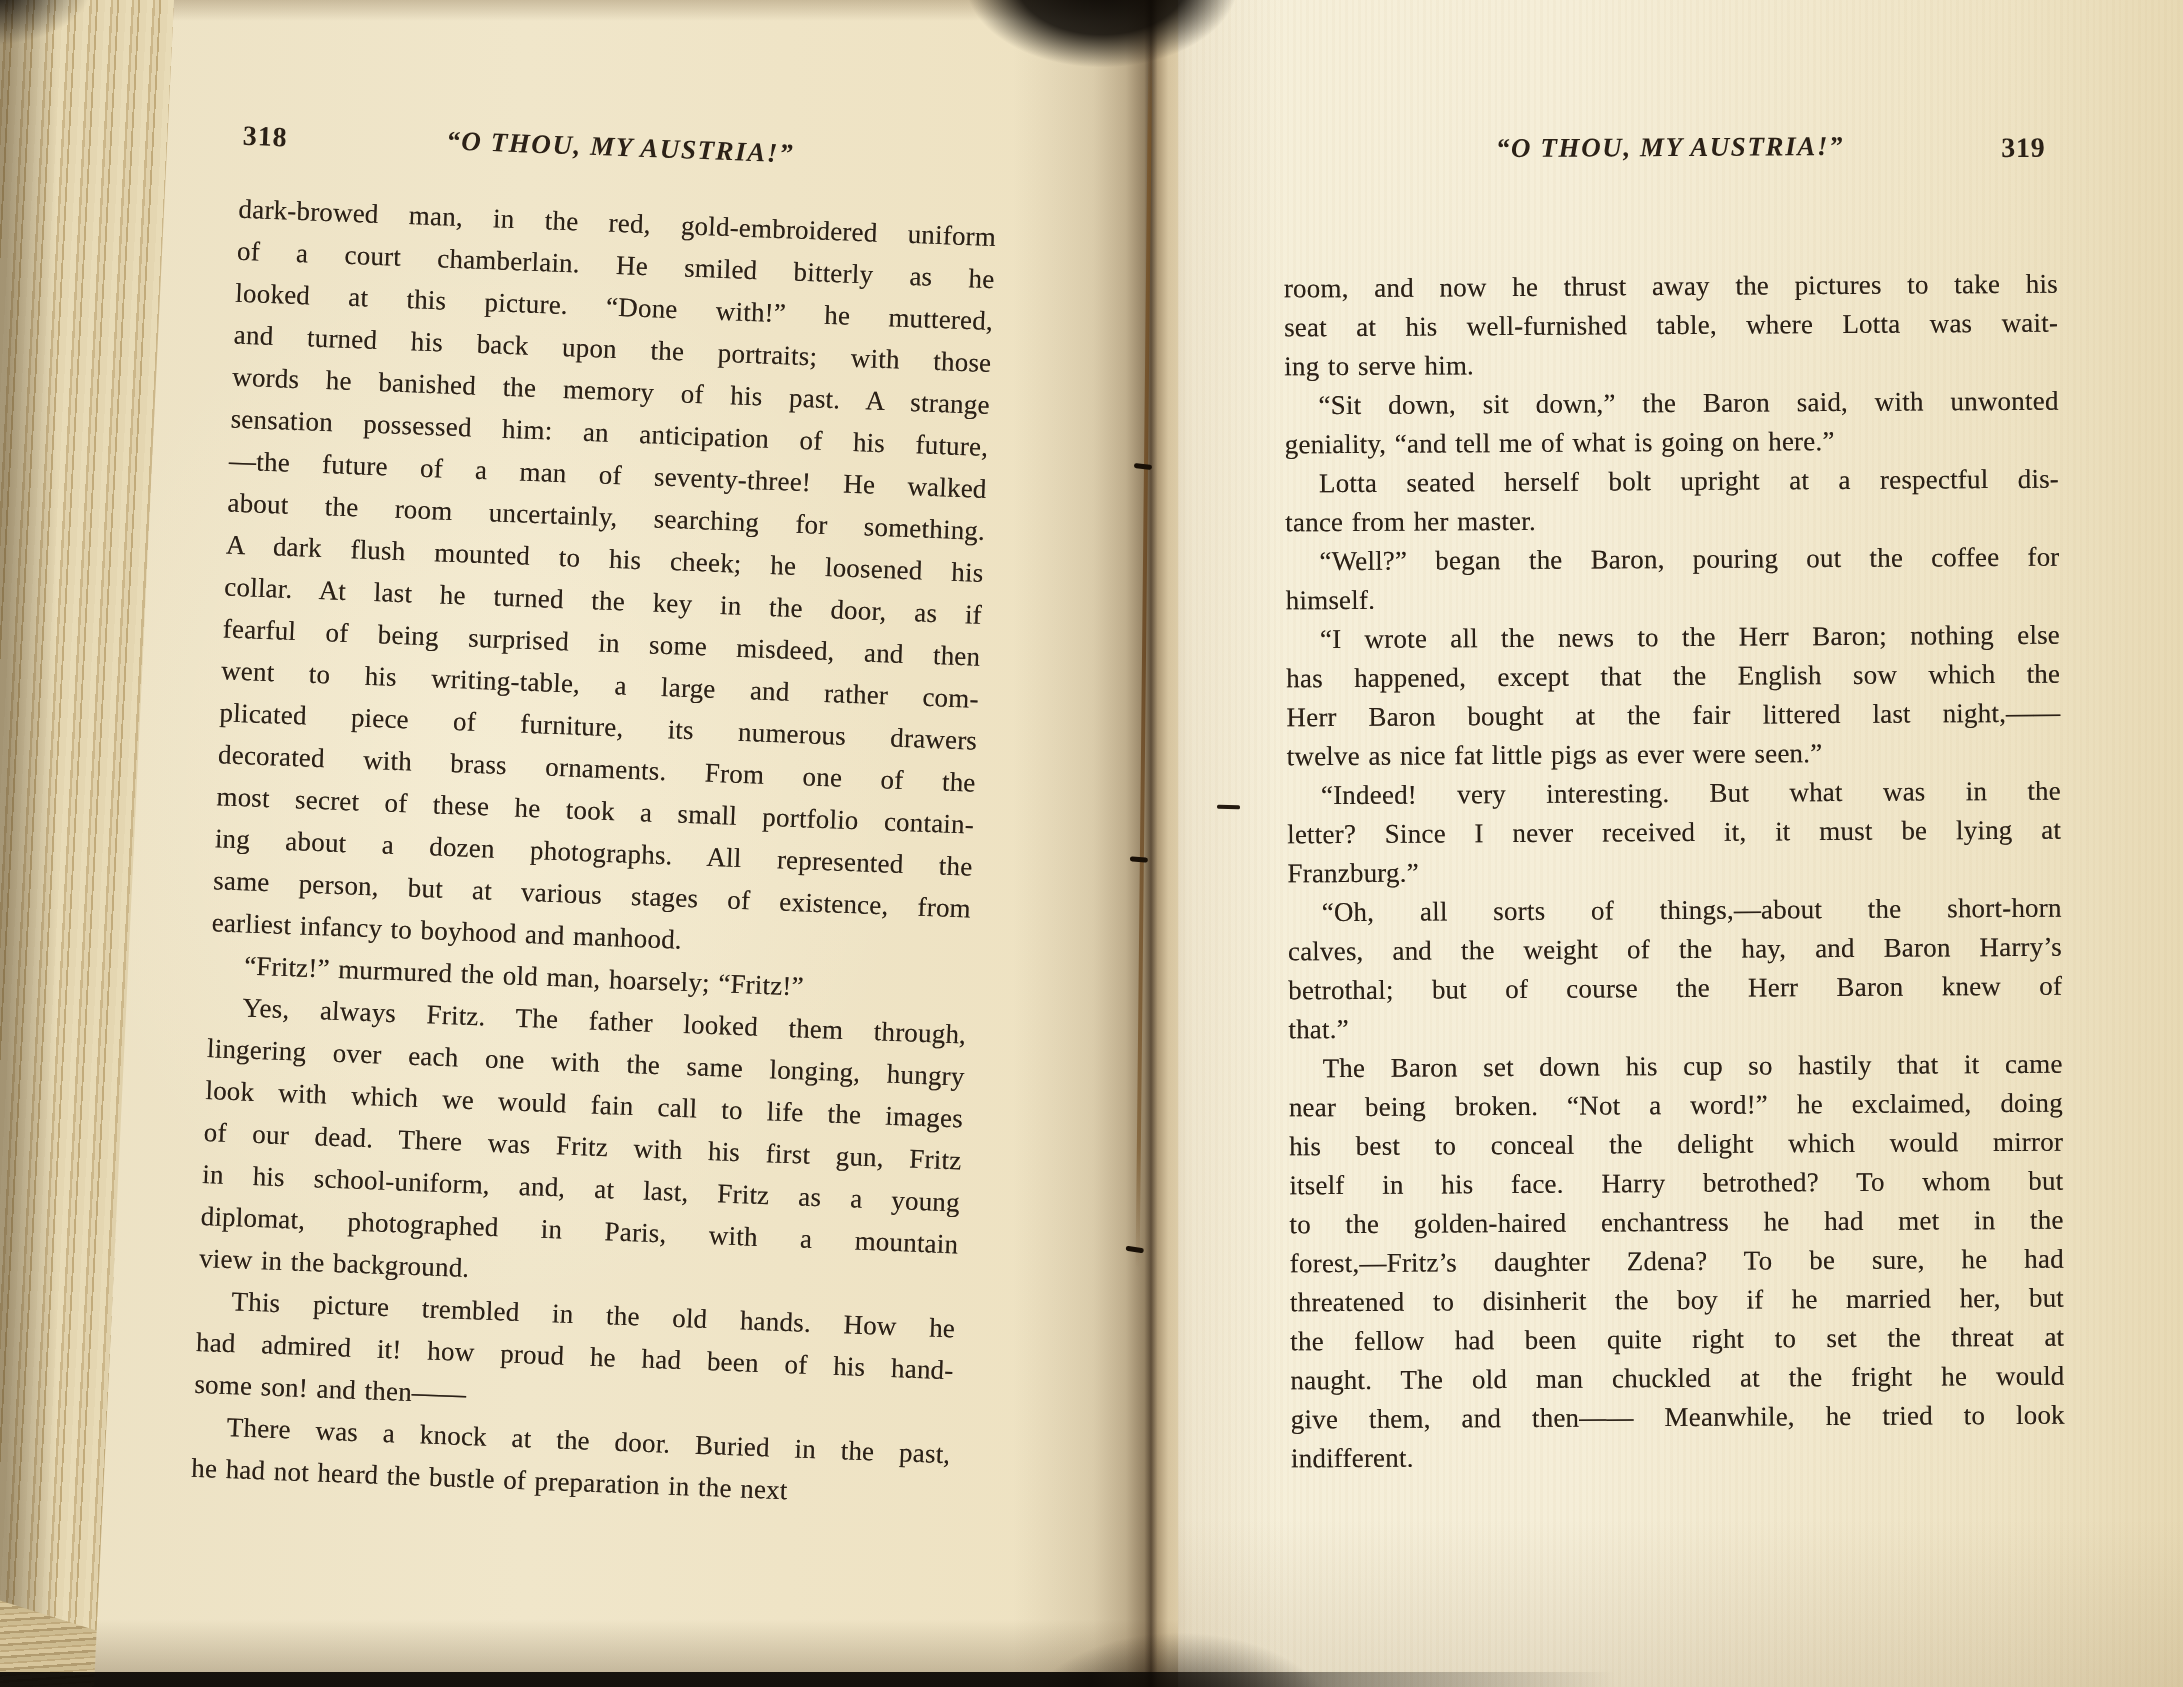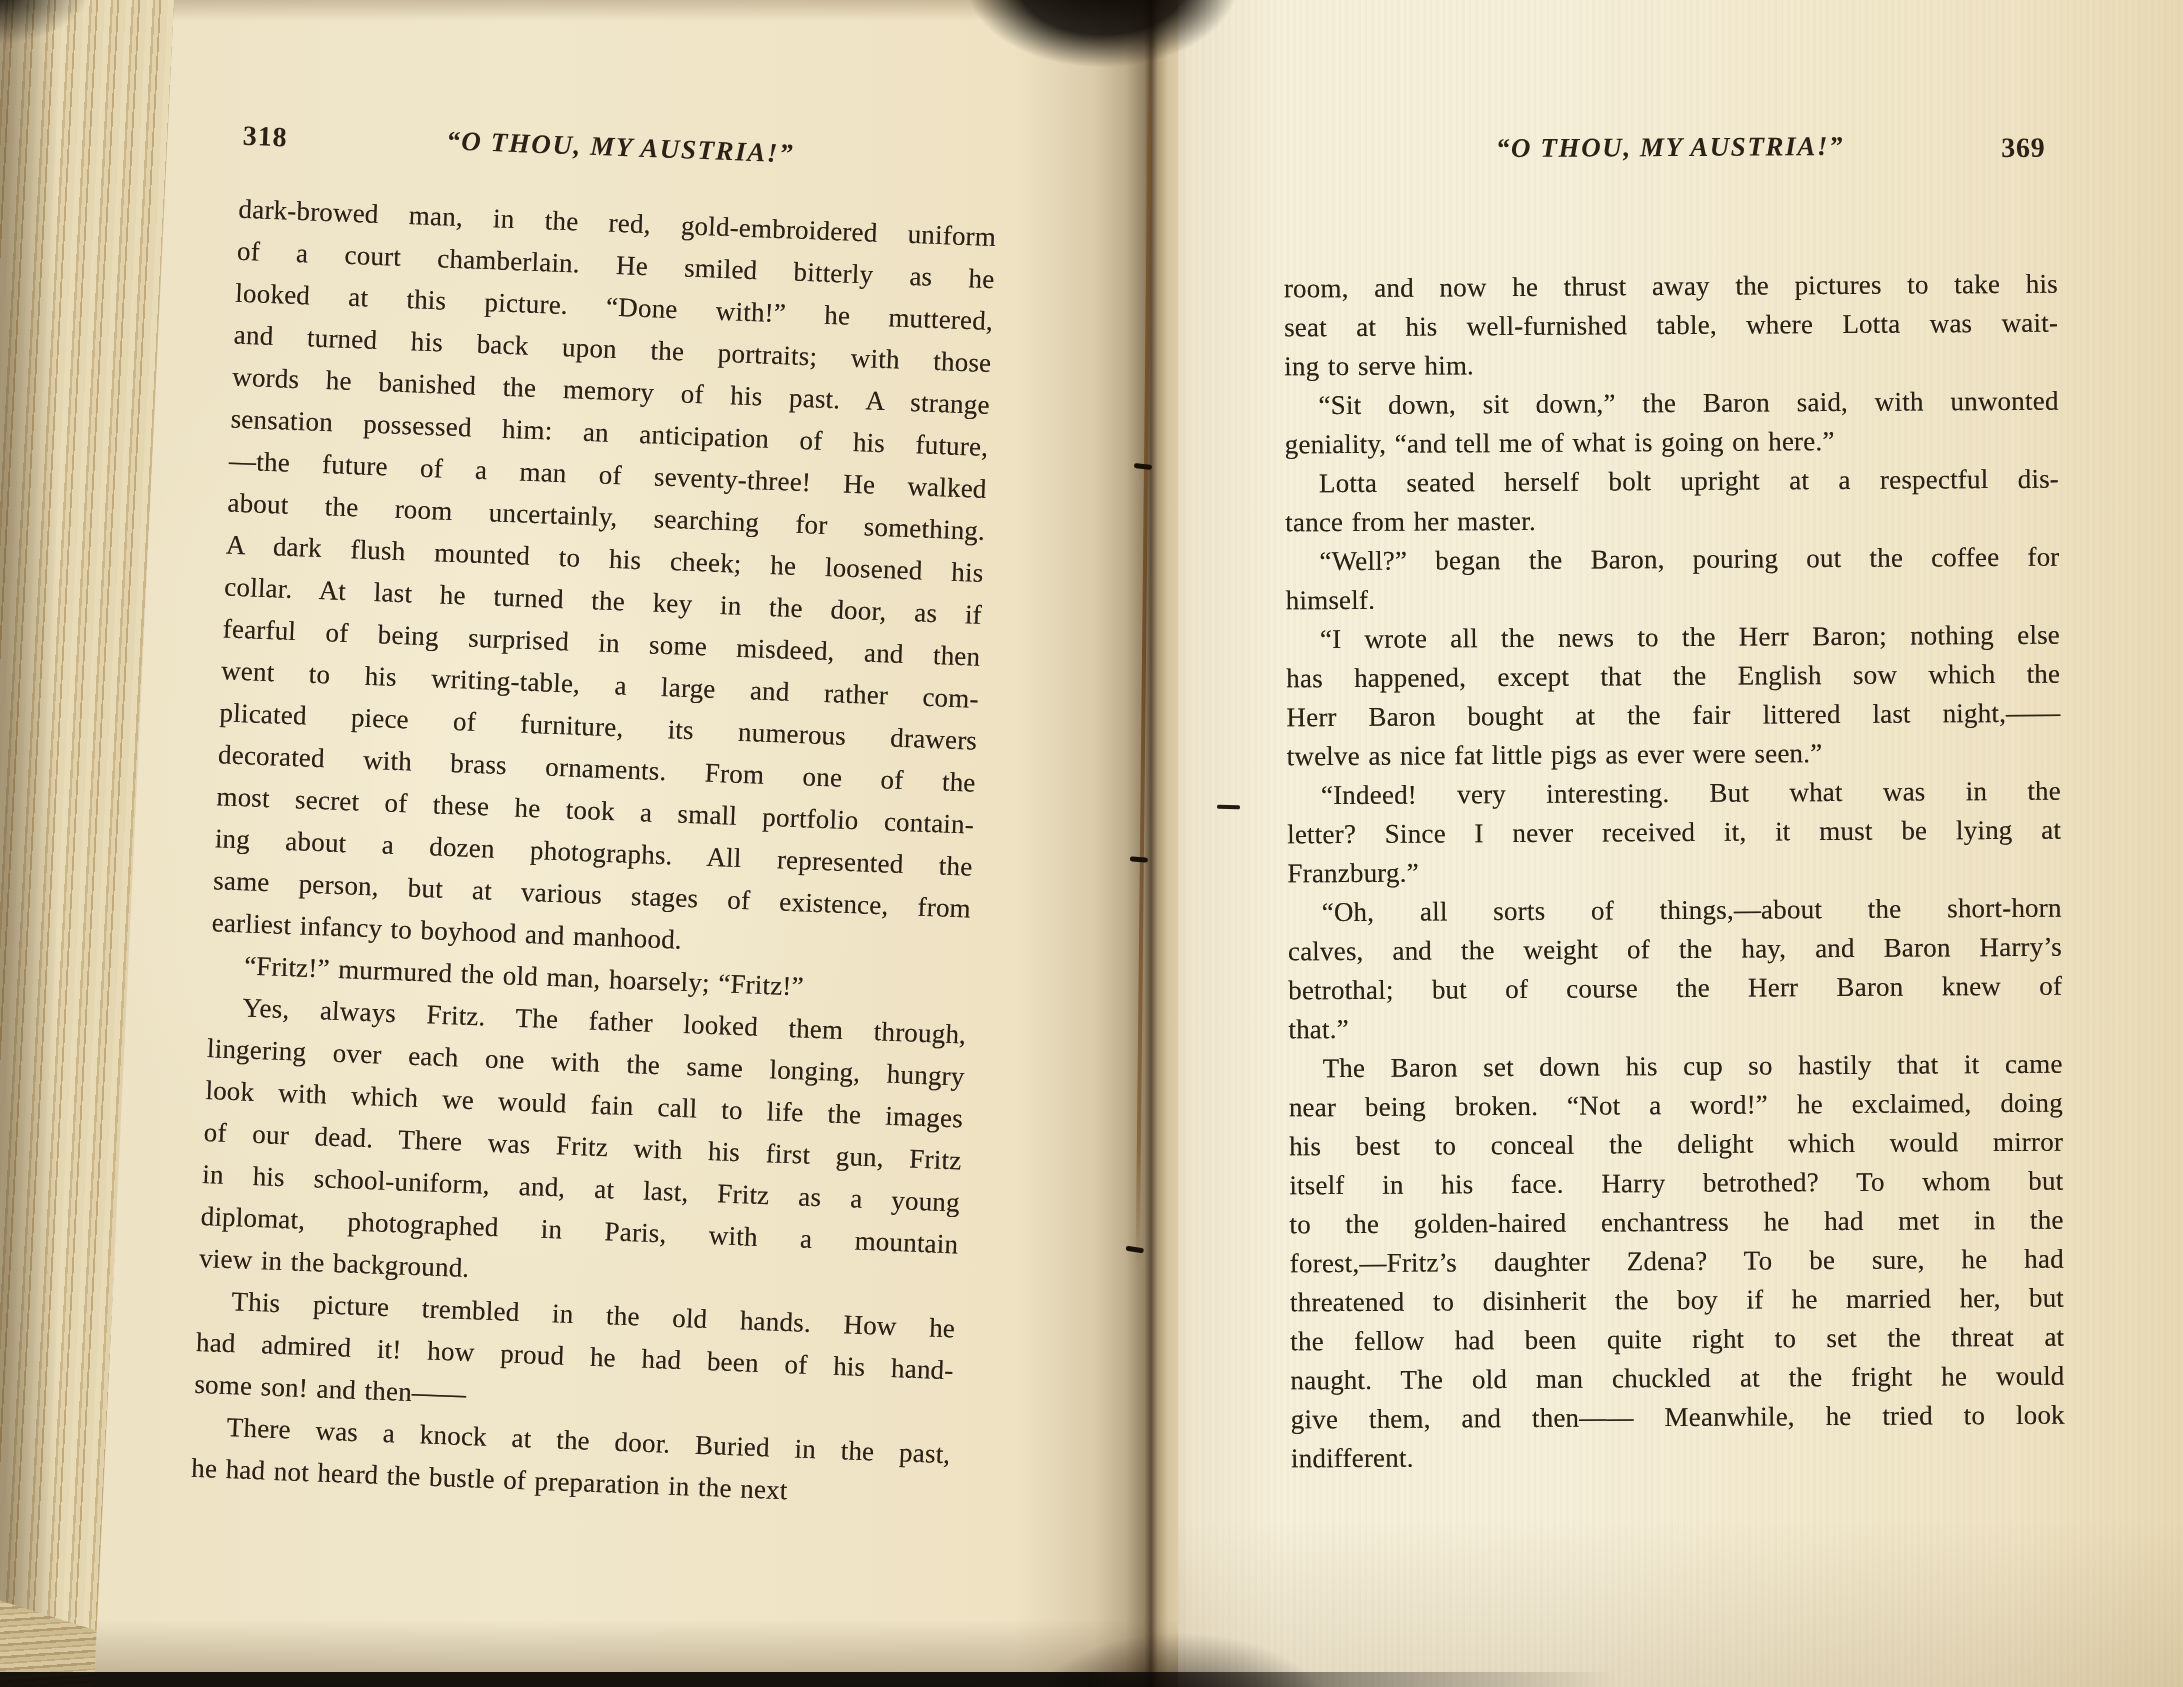--- a/index.html
+++ b/index.html
@@ -162,21 +162,21 @@
         <div>
           <div class="line indent">There was a knock at the door.  Buried in the past,</div>
           <div class="line lastline">he had not heard the bustle of preparation in the next</div>
         </div>
       </div>
   </div>
 
   <div class="pagetext right-text">
     <div class="pheader">
       <span class="running">“O THOU, MY AUSTRIA!”</span>
-      <span class="pagenum pn-right">369</span>
+      <span class="pagenum pn-right">319</span>
     </div>
     <div class="pbody">
         <div>
           <div class="line">room, and now he thrust away the pictures to take his</div>
           <div class="line">seat at his well-furnished table, where Lotta was wait-</div>
           <div class="line lastline">ing to serve him.</div>
         </div>
         <div>
           <div class="line indent">“Sit down, sit down,” the Baron said, with unwonted</div>
           <div class="line lastline">geniality, “and tell me of what is going on here.”</div>

